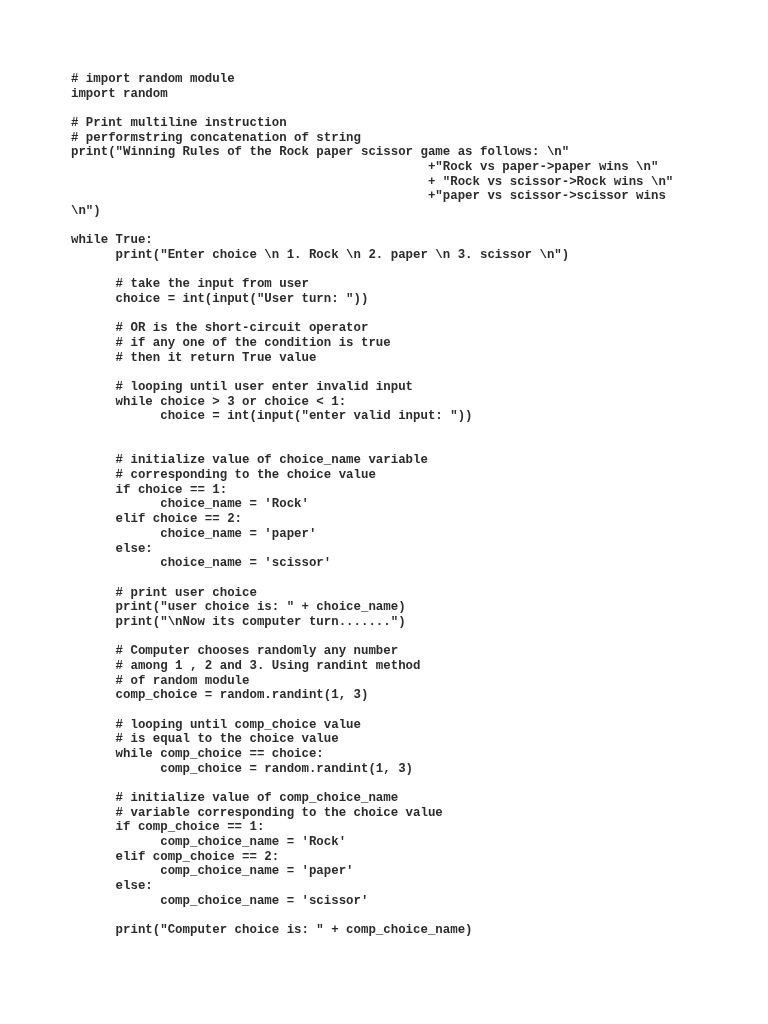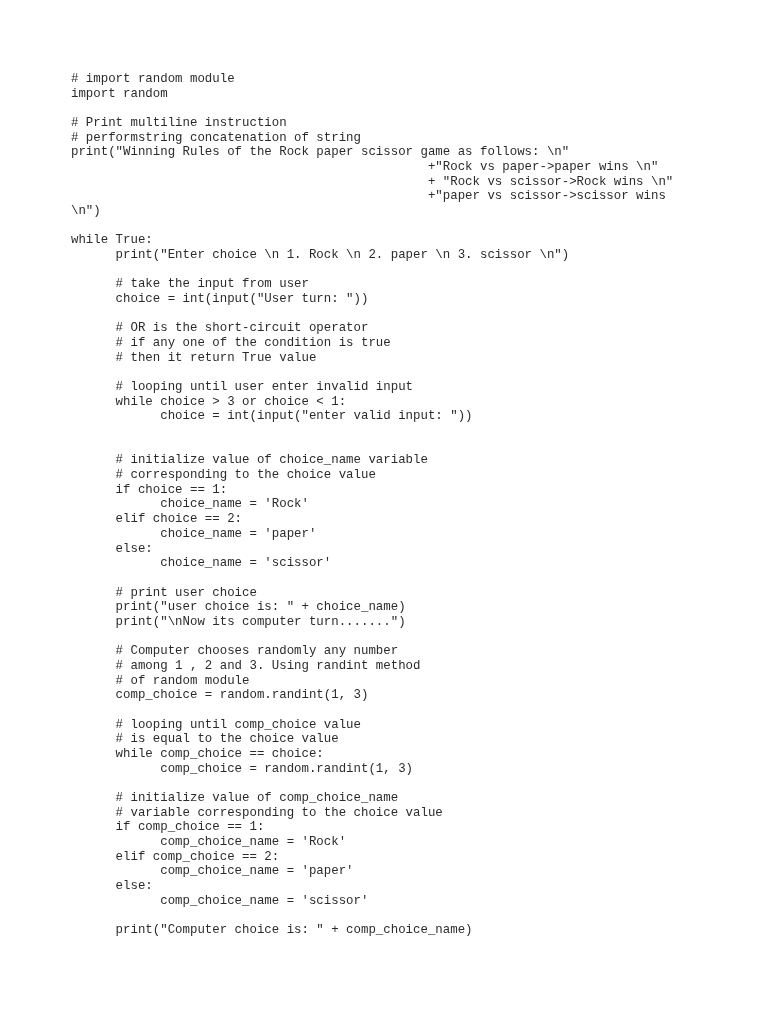--- a/index.html
+++ b/index.html
@@ -24,20 +24,21 @@
     font-family: "Liberation Mono", "DejaVu Sans Mono", monospace;
     font-size: 12.4px;
     line-height: 14.68px;
     color: #2b2b2b;
     white-space: pre;
     letter-spacing: 0;
   }
   .line {
     display: block;
     height: 14.68px;
+    font-weight: bold;
   }
 </style>
 </head>
 <body>
 
 <div class="page">
   <div class="code" id="code-block"><span class="line"># import random module</span><span class="line">import random</span><span class="line"></span><span class="line"># Print multiline instruction</span><span class="line"># performstring concatenation of string</span><span class="line">print("Winning Rules of the Rock paper scissor game as follows: \n"</span><span class="line">                                                +"Rock vs paper-&gt;paper wins \n"</span><span class="line">                                                + "Rock vs scissor-&gt;Rock wins \n"</span><span class="line">                                                +"paper vs scissor-&gt;scissor wins</span><span class="line">\n")</span><span class="line"></span><span class="line">while True:</span><span class="line">      print("Enter choice \n 1. Rock \n 2. paper \n 3. scissor \n")</span><span class="line"></span><span class="line">      # take the input from user</span><span class="line">      choice = int(input("User turn: "))</span><span class="line"></span><span class="line">      # OR is the short-circuit operator</span><span class="line">      # if any one of the condition is true</span><span class="line">      # then it return True value</span><span class="line"></span><span class="line">      # looping until user enter invalid input</span><span class="line">      while choice &gt; 3 or choice &lt; 1:</span><span class="line">            choice = int(input("enter valid input: "))</span><span class="line"></span><span class="line"></span><span class="line">      # initialize value of choice_name variable</span><span class="line">      # corresponding to the choice value</span><span class="line">      if choice == 1:</span><span class="line">            choice_name = 'Rock'</span><span class="line">      elif choice == 2:</span><span class="line">            choice_name = 'paper'</span><span class="line">      else:</span><span class="line">            choice_name = 'scissor'</span><span class="line"></span><span class="line">      # print user choice</span><span class="line">      print("user choice is: " + choice_name)</span><span class="line">      print("\nNow its computer turn.......")</span><span class="line"></span><span class="line">      # Computer chooses randomly any number</span><span class="line">      # among 1 , 2 and 3. Using randint method</span><span class="line">      # of random module</span><span class="line">      comp_choice = random.randint(1, 3)</span><span class="line"></span><span class="line">      # looping until comp_choice value</span><span class="line">      # is equal to the choice value</span><span class="line">      while comp_choice == choice:</span><span class="line">            comp_choice = random.randint(1, 3)</span><span class="line"></span><span class="line">      # initialize value of comp_choice_name</span><span class="line">      # variable corresponding to the choice value</span><span class="line">      if comp_choice == 1:</span><span class="line">            comp_choice_name = 'Rock'</span><span class="line">      elif comp_choice == 2:</span><span class="line">            comp_choice_name = 'paper'</span><span class="line">      else:</span><span class="line">            comp_choice_name = 'scissor'</span><span class="line"></span><span class="line">      print("Computer choice is: " + comp_choice_name)</span></div>
 </div>
 
 </body></html>

